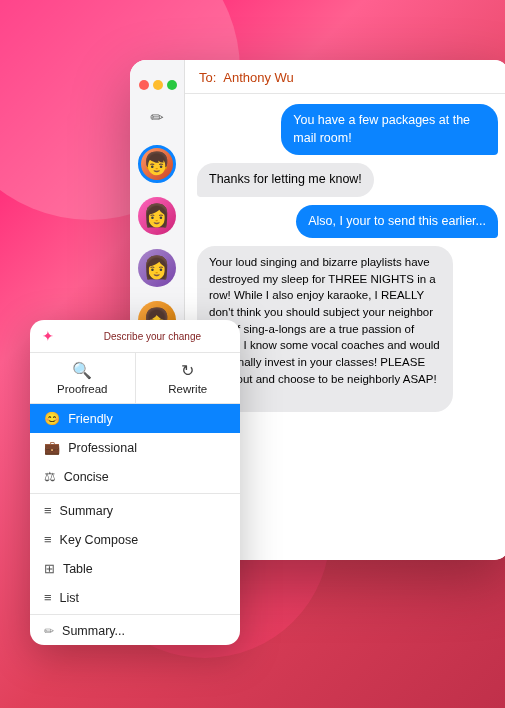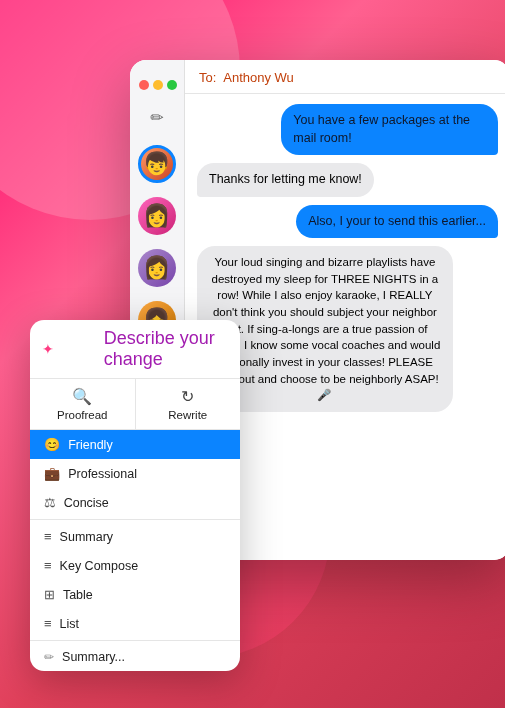--- a/index.html
+++ b/index.html
@@ -121,31 +121,30 @@
 
     .bubble {
       max-width: 72%;
       padding: 8px 12px;
       border-radius: 18px;
       font-size: 12.5px;
       line-height: 1.4;
     }
     .bubble-out {
       background: #0b84ff;
-      color: #0f172a;
+      color: #ffffff;
       align-self: flex-end;
       border-bottom-right-radius: 4px;
       margin-left: 20px;
     }
     .bubble-in {
       background: #e9e9eb;
       color: #000;
       align-self: flex-start;
       border-bottom-left-radius: 4px;
-      text-align: center;
     }
     .bubble-long {
       font-size: 11.5px;
       line-height: 1.45;
       max-width: 85%;
     }
 
     
     .ai-popup {
       position: absolute;
@@ -164,22 +163,22 @@
       align-items: center;
       padding: 8px 12px;
       border-bottom: 1px solid #e5e5e5;
       gap: 6px;
     }
     .ai-search-icon {
       font-size: 14px;
       color: #ff3b82;
     }
     .ai-search-input {
-      font-size: 18px;
-      color: #a21caf;
+      font-size: 10px;
+      color: #7f1d1d;
       flex: 1;
       padding-left: 44px;
     }
 
     .ai-actions {
       display: flex;
       border-bottom: 1px solid #e5e5e5;
     }
     .ai-action-btn {
       flex: 1;

